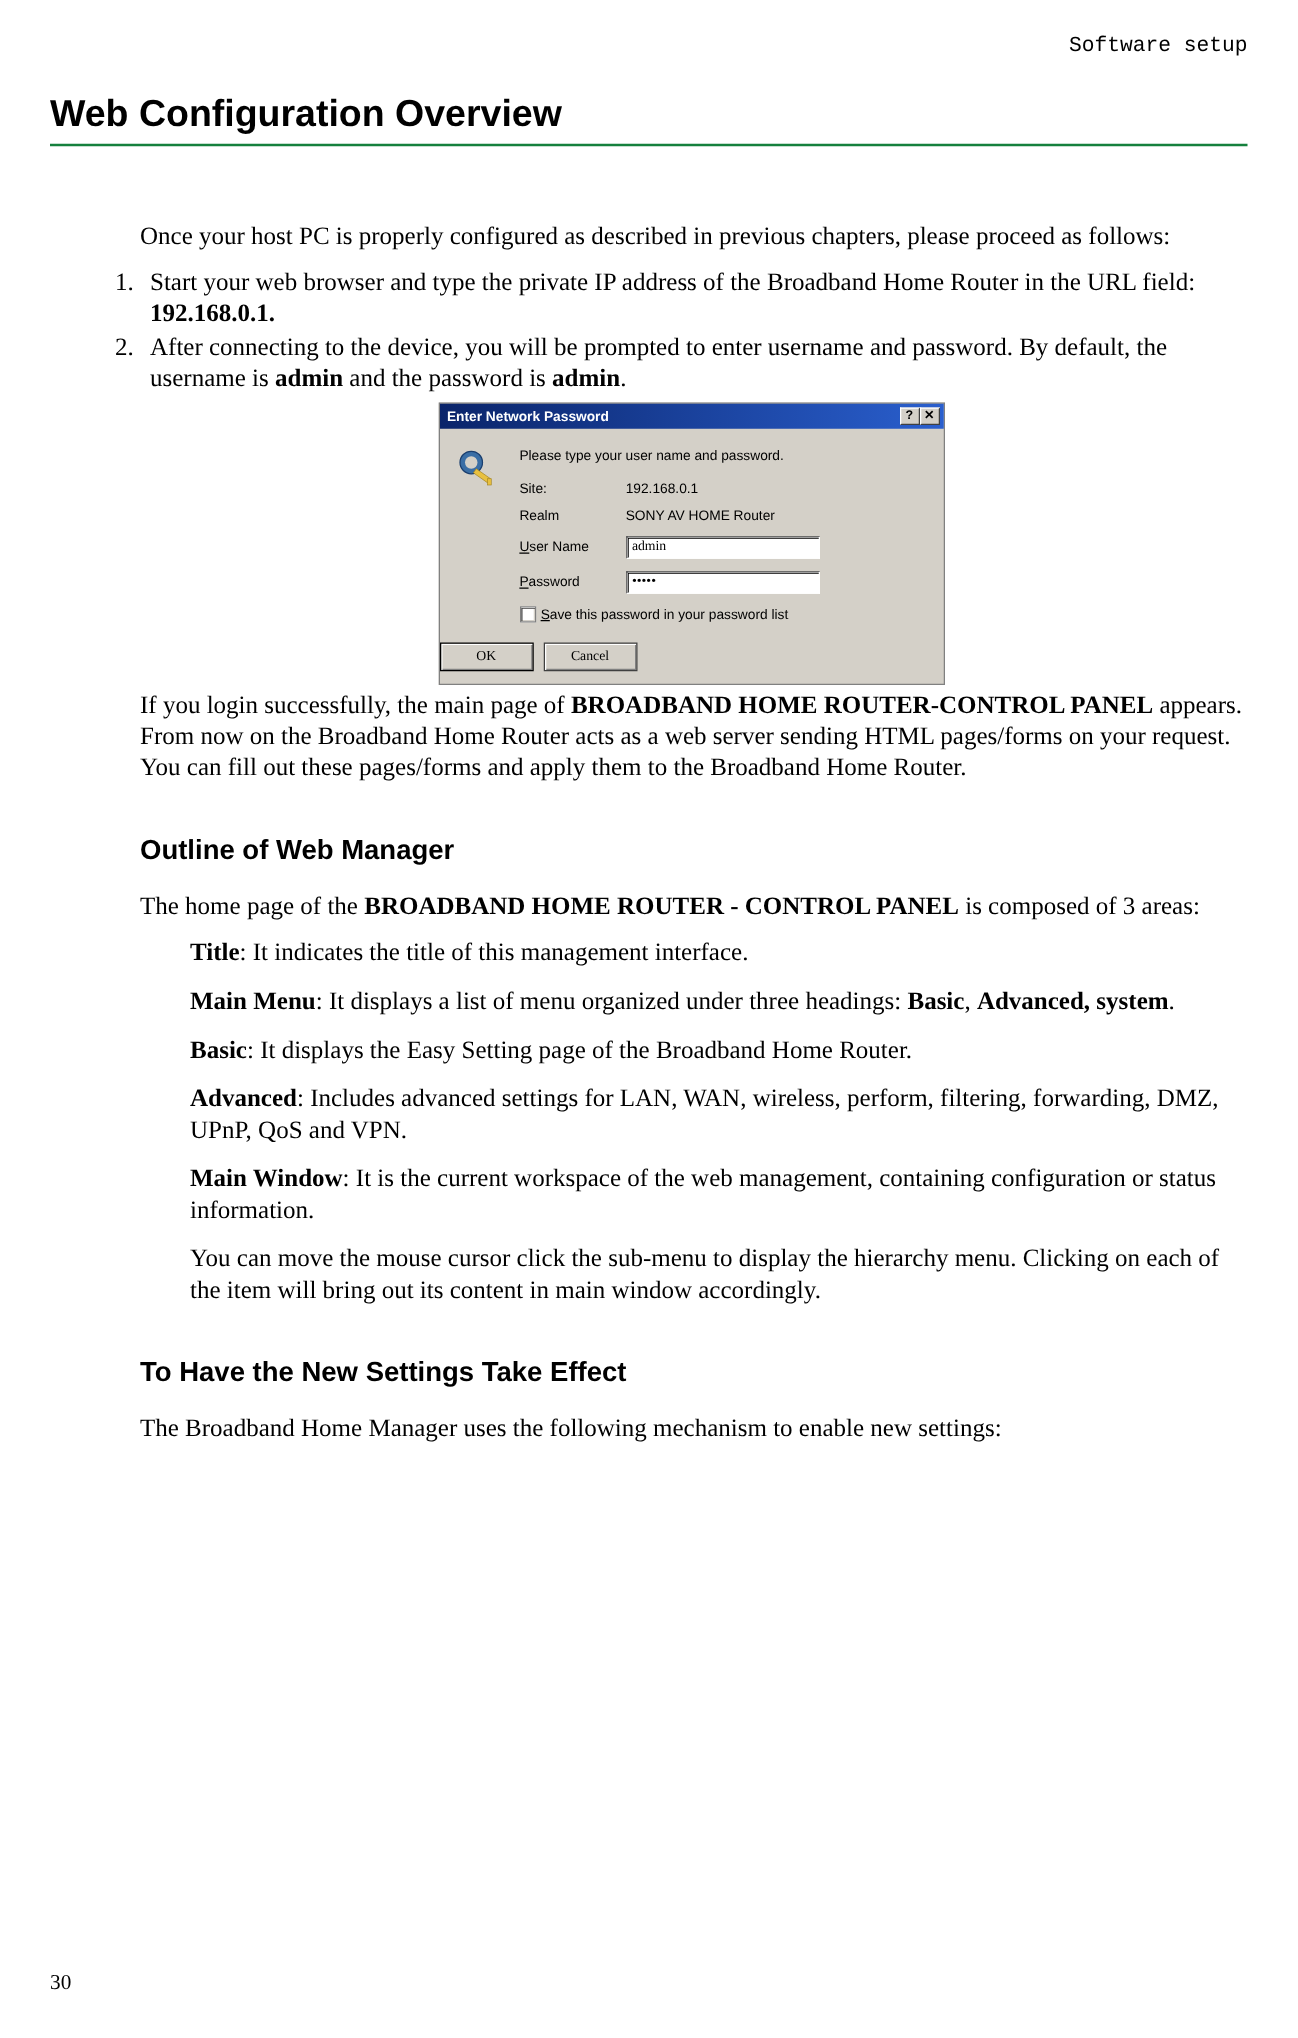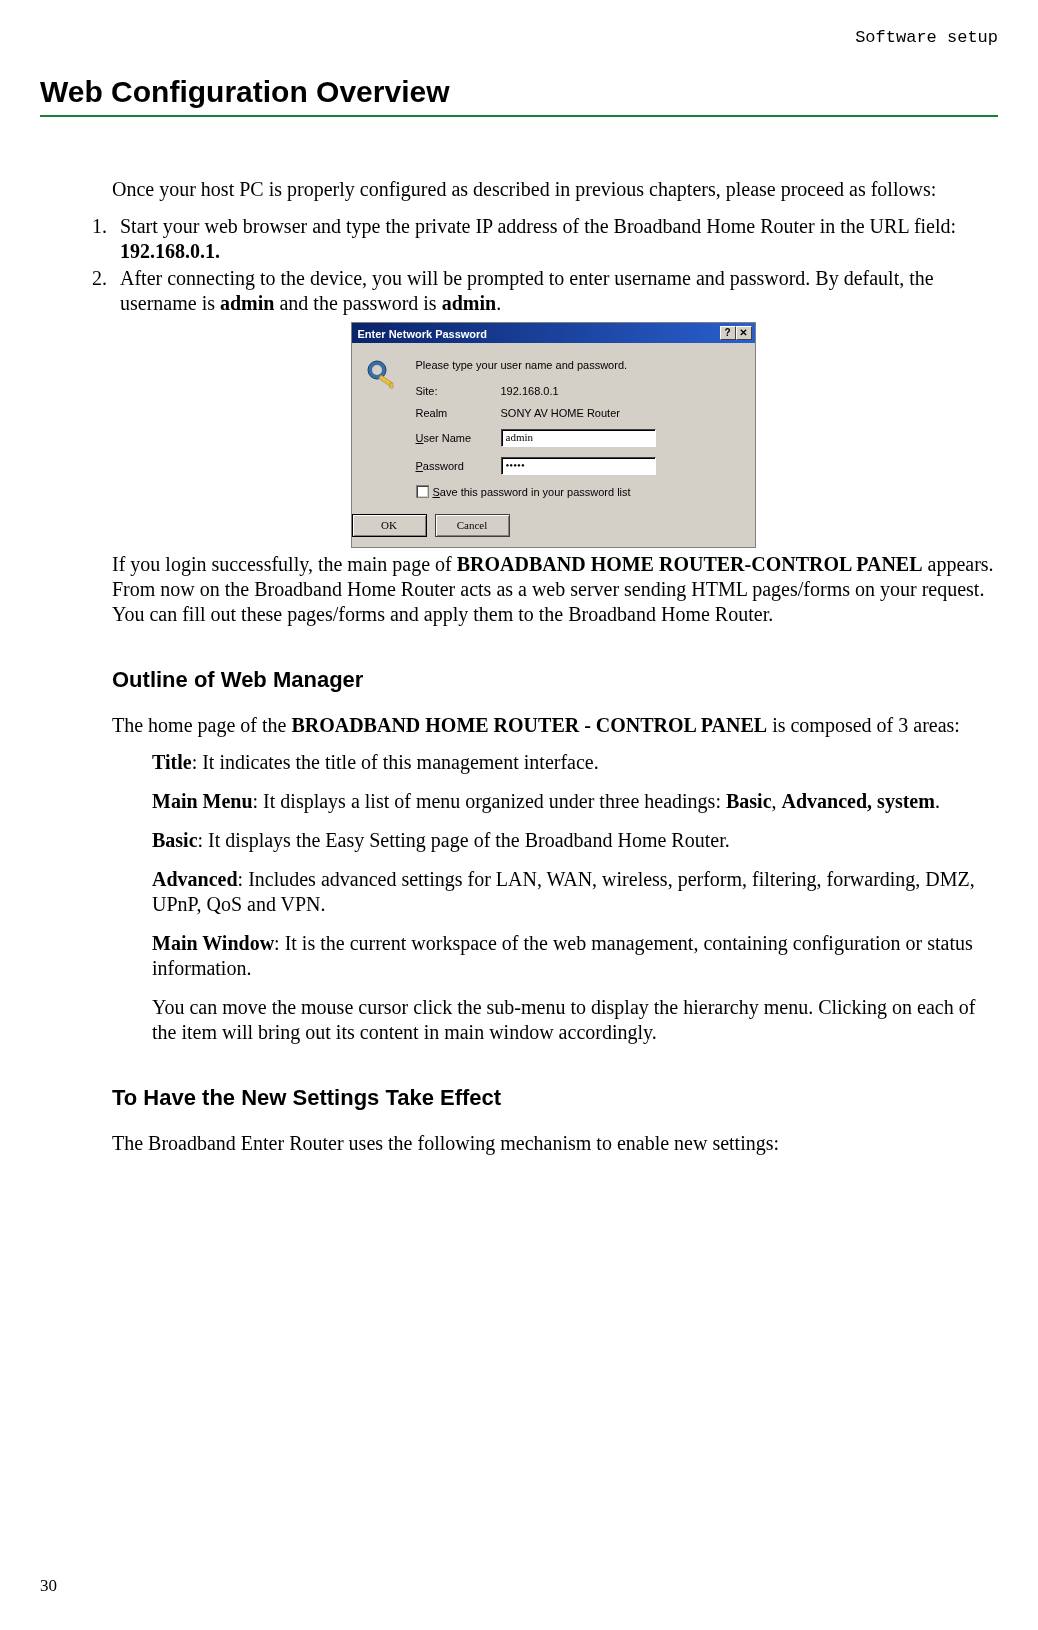--- a/index.html
+++ b/index.html
@@ -260,17 +260,17 @@
     <p class="body"><span class="bold">Title</span><span>: It indicates the title of this management interface.</span></p>
     <p class="body"><span class="bold">Main Menu</span><span>: It displays a list of menu organized under three headings: </span><span class="bold">Basic</span><span>, </span><span class="bold">Advanced, system</span><span>.</span></p>
     <p class="body"><span class="bold">Basic</span><span>: It displays the Easy Setting page of the Broadband Home Router.</span></p>
     <p class="body"><span class="bold">Advanced</span><span>: Includes advanced settings for LAN, WAN, wireless, perform, filtering, forwarding, DMZ, UPnP, QoS and VPN.</span></p>
     <p class="body"><span class="bold">Main Window</span><span>: It is the current workspace of the web management, containing configuration or status information.</span></p>
     <p class="body">You can move the mouse cursor click the sub-menu to display the hierarchy menu. Clicking on each of the item will bring out its content in main window accordingly.</p>
   </div>
 
   <h2 class="section sect-gap">To Have the New Settings Take Effect</h2>
 
-  <p class="body">The Broadband Enter Router uses the following mechanism to enable new settings:</p>
+  <p class="body">The Broadband Home Manager uses the following mechanism to enable new settings:</p>
 
 </div>
 
 <div class="page-num">30</div>
 
 </body></html>

